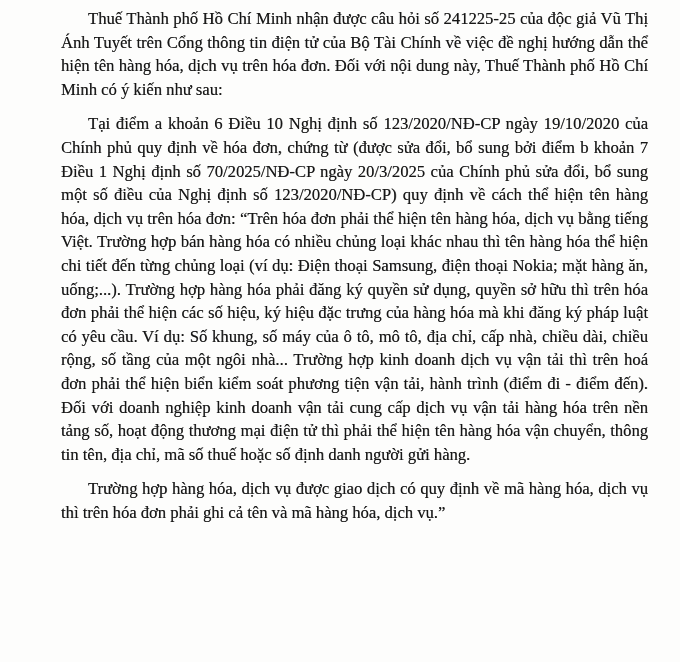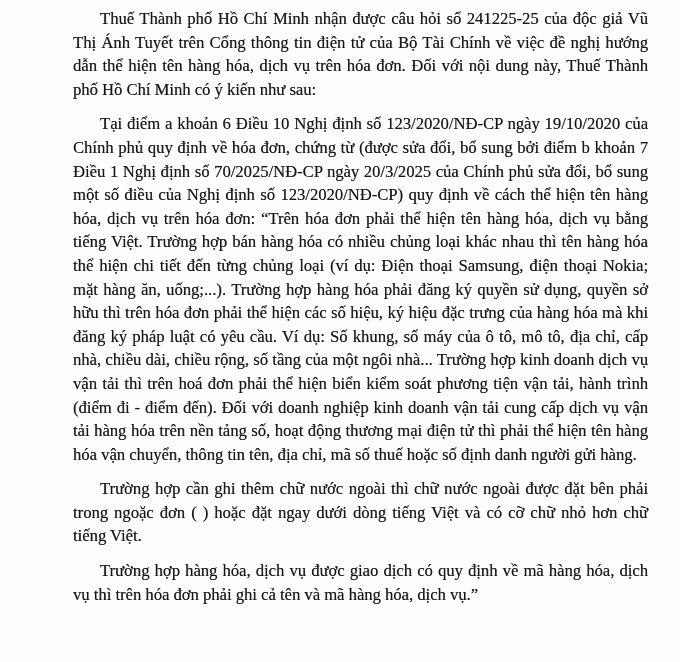--- a/index.html
+++ b/index.html
@@ -19,40 +19,37 @@
     padding: 7px 32px 0 57px;
     background: #fdfdfc;
     font-family: "Liberation Serif", "DejaVu Serif", serif;
     font-size: 16.6px;
     line-height: 23.6px;
     color: #161616;
     text-align: justify;
     text-shadow: 0.3px 0 0 rgba(20, 20, 20, 0.55);
   }
   .page p {
-    margin: 0 0 11px 16px;
+    margin: 0 0 11px 4px;
     text-indent: 27px;
   }
   .italic {
   }
 </style>
 </head>
 <body>
 
 <div class="page">
 
   <p>
     <span>Thuế Thành phố Hồ Chí Minh nhận được câu hỏi số 241225-25 của độc giả Vũ Thị Ánh Tuyết trên Cổng thông tin điện tử của Bộ Tài Chính về việc đề nghị hướng dẫn thể hiện tên hàng hóa, dịch vụ trên hóa đơn. Đối với nội dung này, Thuế Thành phố Hồ Chí Minh có ý kiến như sau:</span>
   </p>
 
   <p>
     <span>Tại điểm a khoản 6 Điều 10 Nghị định số 123/2020/NĐ-CP ngày 19/10/2020 của Chính phủ quy định về hóa đơn, chứng từ (được sửa đổi, bổ sung bởi điểm b khoản 7 Điều 1 Nghị định số 70/2025/NĐ-CP ngày 20/3/2025 của Chính phủ sửa đổi, bổ sung một số điều của Nghị định số 123/2020/NĐ-CP) quy định về cách thể hiện tên hàng hóa, dịch vụ trên hóa đơn: </span><span class="italic">“Trên hóa đơn phải thể hiện tên hàng hóa, dịch vụ bằng tiếng Việt. Trường hợp bán hàng hóa có nhiều chủng loại khác nhau thì tên hàng hóa thể hiện chi tiết đến từng chủng loại (ví dụ: Điện thoại Samsung, điện thoại Nokia; mặt hàng ăn, uống;...). Trường hợp hàng hóa phải đăng ký quyền sử dụng, quyền sở hữu thì trên hóa đơn phải thể hiện các số hiệu, ký hiệu đặc trưng của hàng hóa mà khi đăng ký pháp luật có yêu cầu. Ví dụ: Số khung, số máy của ô tô, mô tô, địa chỉ, cấp nhà, chiều dài, chiều rộng, số tầng của một ngôi nhà... Trường hợp kinh doanh dịch vụ vận tải thì trên hoá đơn phải thể hiện biển kiểm soát phương tiện vận tải, hành trình (điểm đi - điểm đến). Đối với doanh nghiệp kinh doanh vận tải cung cấp dịch vụ vận tải hàng hóa trên nền tảng số, hoạt động thương mại điện tử thì phải thể hiện tên hàng hóa vận chuyển, thông tin tên, địa chỉ, mã số thuế hoặc số định danh người gửi hàng.</span>
   </p>
 
-  <p class="italic">
-    <span>Trường hợp cần ghi thêm chữ nước ngoài thì chữ nước ngoài được đặt bên phải trong ngoặc đơn ( ) hoặc đặt ngay dưới dòng tiếng Việt và có cỡ chữ nhỏ hơn chữ tiếng Việt.</span>
-  </p>
 
   <p class="italic">
     <span>Trường hợp hàng hóa, dịch vụ được giao dịch có quy định về mã hàng hóa, dịch vụ thì trên hóa đơn phải ghi cả tên và mã hàng hóa, dịch vụ.”</span>
   </p>
 
 </div>
 
 </body></html>

